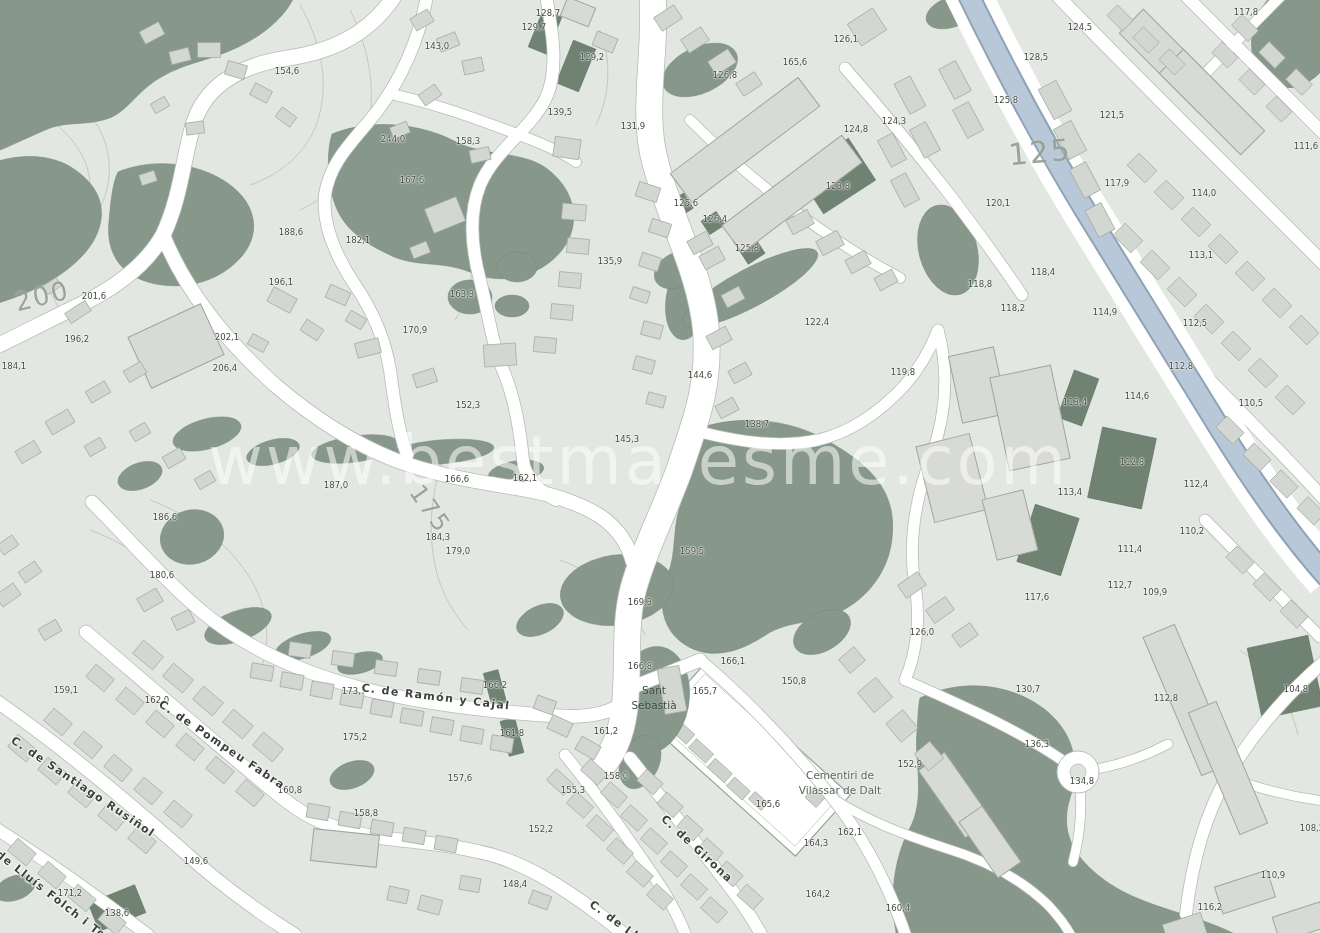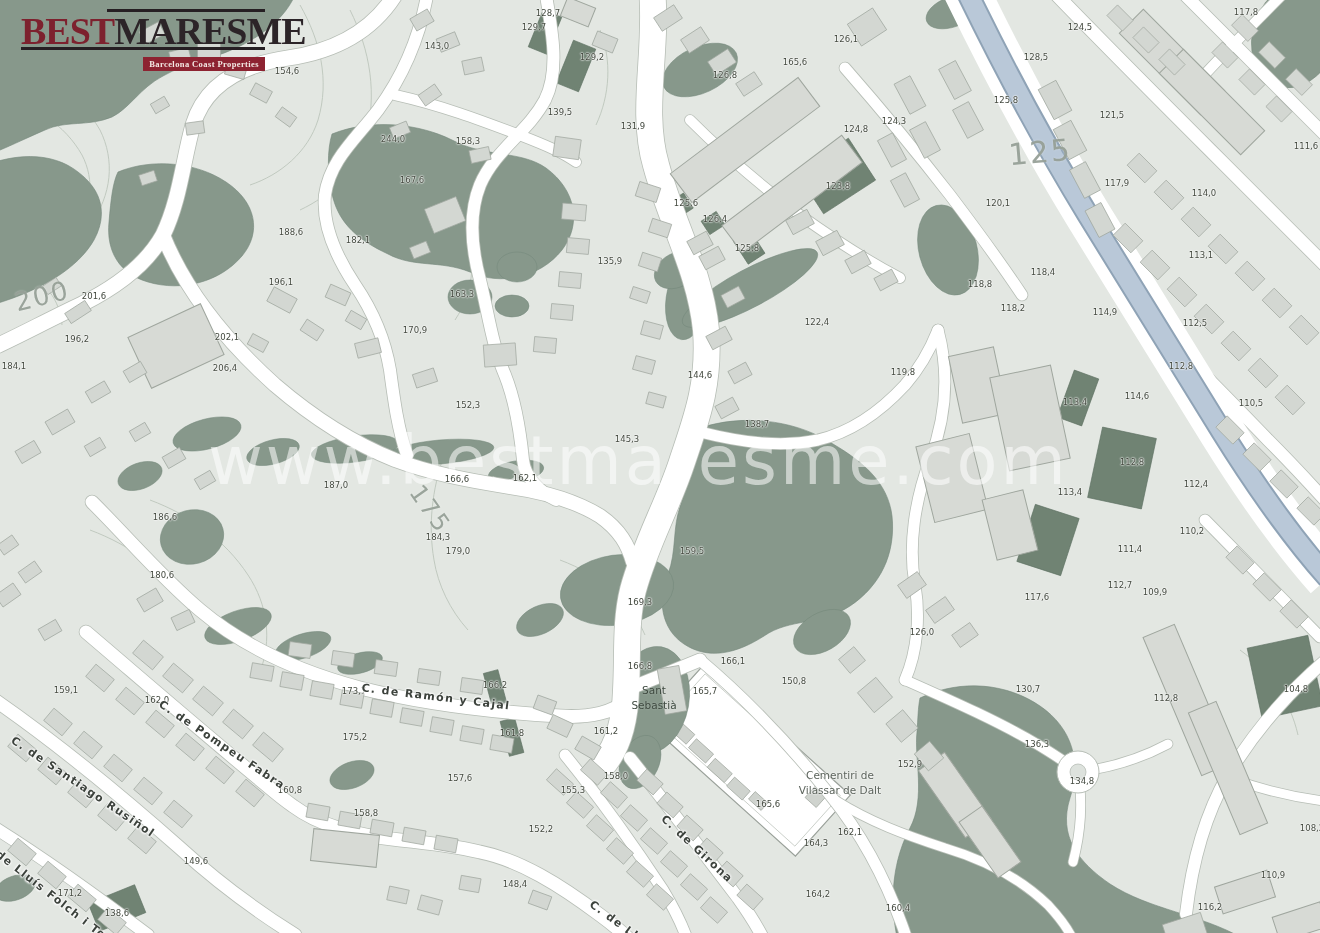--- a/index.html
+++ b/index.html
@@ -400,26 +400,20 @@
         <rect x="1268" y="101.5" width="22" height="15" transform="rotate(45 1279 109)" fill="#d3d7d2" stroke="#9fa69e" stroke-width="0.7"></rect>
         <rect x="1233.5" y="20.5" width="23" height="15" transform="rotate(45 1245 28)" fill="#d3d7d2" stroke="#9fa69e" stroke-width="0.7"></rect>
         <rect x="1260.5" y="47.5" width="23" height="15" transform="rotate(45 1272 55)" fill="#d3d7d2" stroke="#9fa69e" stroke-width="0.7"></rect>
         <rect x="1287.5" y="74.5" width="23" height="15" transform="rotate(45 1299 82)" fill="#d3d7d2" stroke="#9fa69e" stroke-width="0.7"></rect>
         <rect x="1109" y="10.5" width="22" height="15" transform="rotate(45 1120 18)" fill="#d3d7d2" stroke="#9fa69e" stroke-width="0.7"></rect>
         <rect x="1135" y="32.5" width="22" height="15" transform="rotate(45 1146 40)" fill="#d3d7d2" stroke="#9fa69e" stroke-width="0.7"></rect>
         <rect x="1161" y="54.5" width="22" height="15" transform="rotate(45 1172 62)" fill="#d3d7d2" stroke="#9fa69e" stroke-width="0.7"></rect>
       </g>
     </svg>
 
-  <div class="logo">
-    <div class="lg-rule-top"></div>
-    <div class="lg-text"><span class="lg-best">BEST</span><span class="lg-maresme">MARESME</span></div>
-    <div class="lg-rule-bot"></div>
-    <div class="lg-badge">Barcelona Coast Properties</div>
-  </div>
 
   <div class="watermark">www.bestmaresme.com</div>
 
   <div id="labels">
       <div class="lbl elev" style="left: 287px; top: 71px; transform: translate(-50%, -50%) rotate(0deg);">154,6</div>
       <div class="lbl elev" style="left: 437px; top: 46px; transform: translate(-50%, -50%) rotate(0deg);">143,0</div>
       <div class="lbl elev" style="left: 534px; top: 27px; transform: translate(-50%, -50%) rotate(0deg);">129,7</div>
       <div class="lbl elev" style="left: 548px; top: 13px; transform: translate(-50%, -50%) rotate(0deg);">128,7</div>
       <div class="lbl elev" style="left: 592px; top: 57px; transform: translate(-50%, -50%) rotate(0deg);">129,2</div>
       <div class="lbl elev" style="left: 560px; top: 112px; transform: translate(-50%, -50%) rotate(0deg);">139,5</div>

